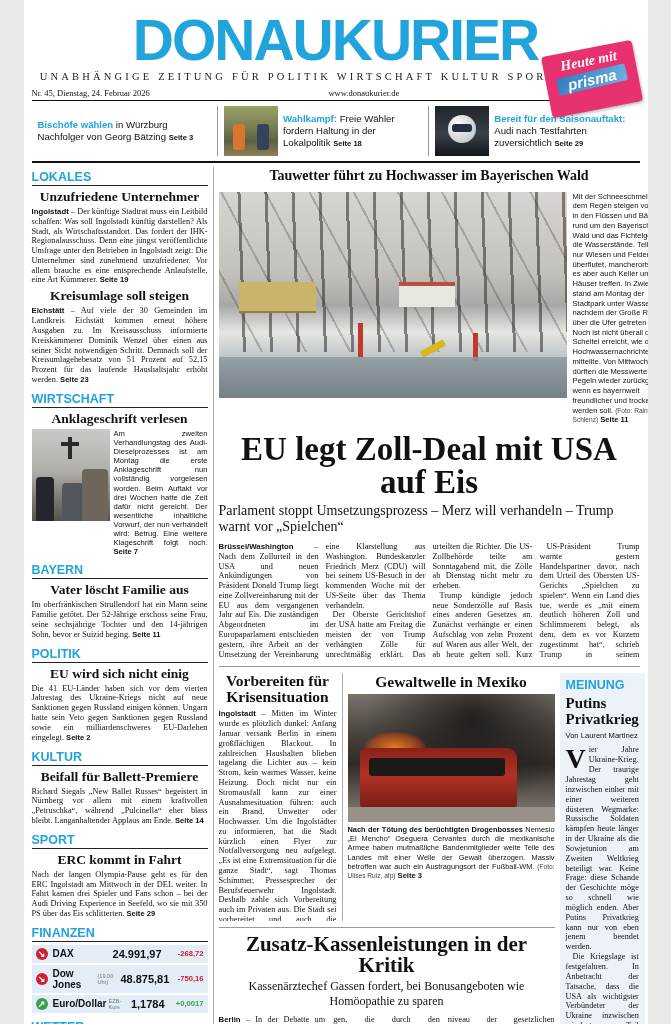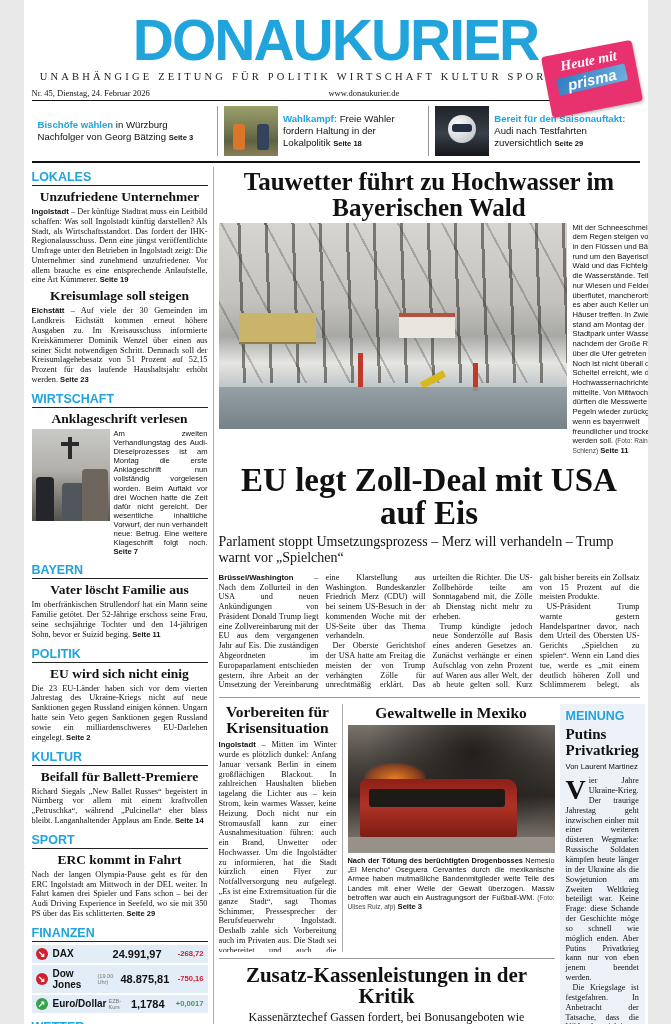--- a/index.html
+++ b/index.html
@@ -75,21 +75,21 @@
   
   .fin-row { display:flex; align-items:center; background:#e2edf7; margin-bottom:2px; padding:3px 4px; font-family:"Liberation Sans",sans-serif; }
   .fin-ic { width:12px; height:12px; border-radius:50%; color:#fff; font-size:9px; line-height:12px; text-align:center; flex:none; margin-right:5px; font-weight:bold; }
   .fin-ic.down { background:#cf2030; } .fin-ic.up { background:#3aa14a; }
   .fin-name { font-weight:bold; font-size:10px; }
   .fin-note { font-size:5.6px; color:#777; margin-left:2px; }
   .fin-val { margin-left:auto; font-weight:bold; font-size:11px; }
   .fin-chg { width:42px; text-align:right; font-weight:bold; font-size:7.6px; }
   .fin-chg.down { color:#cf2030; } .fin-chg.up { color:#3aa14a; }
   
-  .top-headline { font-weight:bold; font-size:25px; text-align:center; line-height:1.05; margin:2px 0 1px; }
+  .top-headline { font-weight:bold; font-size:14px; text-align:center; line-height:1.05; margin:2px 0 8px; }
   .photo-row { display:flex; gap:6px; }
   .flood-photo { width:348px; height:206px; flex:none; position:relative; overflow:hidden;
     background:linear-gradient(180deg,#d6d5d1 0%,#c4c2bc 38%,#a8a9a6 55%,#e6e6e3 68%,#b9bfc2 82%,#9aa3a8 100%); }
   .flood-photo .trees { position:absolute; inset:0 0 22% 0;
     background:repeating-linear-gradient(88deg,rgba(48,42,36,0) 0 24px,rgba(48,42,36,.55) 24px 27px),
                repeating-linear-gradient(62deg,rgba(60,54,46,0) 0 37px,rgba(60,54,46,.28) 37px 39px); }
   .flood-photo .building { position:absolute; left:6%; top:44%; width:22%; height:14%; background:#c9b469; box-shadow:0 2px 0 #8f7f46; }
   .flood-photo .house { position:absolute; left:52%; top:46%; width:16%; height:10%; background:#e8e6df; box-shadow:0 -4px 0 #b5513f; }
   .flood-photo .play1 { position:absolute; left:40%; bottom:20%; width:5px; height:34px; background:#c03a2b; }
   .flood-photo .play2 { position:absolute; left:58%; bottom:22%; width:26px; height:7px; background:#d8b81f; transform:rotate(-28deg); }
@@ -192,30 +192,30 @@
       <p class="s-body"><span class="dl">Eichstätt</span><span> – Auf viele der 30 Gemeinden im Landkreis Eichstätt kommen erneut höhere Ausgaben zu. Im Kreisausschuss informierte Kreiskämmerer Dominik Wenzel über einen aus seiner Sicht notwendigen Schritt. Demnach soll der Kreisumlagehebesatz von 51 Prozent auf 52,15 Prozent für das laufende Haushaltsjahr erhöht werden. </span><span class="pg">Seite 23</span></p>
 
       <div class="s-label">WIRTSCHAFT</div>
       <div class="s-title">Anklageschrift verlesen</div>
       <div class="wi-row">
         <div class="wi-img">
             <div class="wi-fig1"></div>
             <div class="wi-fig2"></div>
             <div class="wi-fig3"></div>
           </div>
-        <p class="wi-txt"><span>Am zweiten Verhandlungstag des Audi-Dieselprozesses ist am Montag die erste Anklageschrift nun vollständig vorgelesen worden. Beim Auftakt vor drei Wochen hatte die Zeit dafür nicht gereicht. Der wesentliche inhaltliche Vorwurf, der nun verhandelt neue: Betrug. Eine weitere Klageschrift folgt noch. </span><span class="pg">Seite 7</span></p>
+        <p class="wi-txt"><span>Am zweiten Verhandlungstag des Audi-Dieselprozesses ist am Montag die erste Anklageschrift nun vollständig vorgelesen worden. Beim Auftakt vor drei Wochen hatte die Zeit dafür nicht gereicht. Der wesentliche inhaltliche Vorwurf, der nun verhandelt wird: Betrug. Eine weitere Klageschrift folgt noch. </span><span class="pg">Seite 7</span></p>
       </div>
 
       <div class="s-label">BAYERN</div>
       <div class="s-title">Vater löscht Familie aus</div>
       <p class="s-body"><span>Im oberfränkischen Strullendorf hat ein Mann seine Familie getötet. Der 52-Jährige erschoss seine Frau, seine sechsjährige Tochter und den 14-jährigen Sohn, bevor er Suizid beging. </span><span class="pg">Seite 11</span></p>
 
       <div class="s-label">POLITIK</div>
       <div class="s-title">EU wird sich nicht einig</div>
-      <p class="s-body"><span>Die 23 EU-Länder haben sich vor dem vierten Jahrestag des Ukraine-Kriegs nicht auf neue Sanktionen gegen Russland einigen können. Ungarn hatte sein Veto gegen Sanktionen gegen Russland sowie ein milliardenschweres EU-Darlehen eingelegt. </span><span class="pg">Seite 2</span></p>
+      <p class="s-body"><span>Die 41 EU-Länder haben sich vor dem vierten Jahrestag des Ukraine-Kriegs nicht auf neue Sanktionen gegen Russland einigen können. Ungarn hatte sein Veto gegen Sanktionen gegen Russland sowie ein milliardenschweres EU-Darlehen eingelegt. </span><span class="pg">Seite 2</span></p>
 
       <div class="s-label">KULTUR</div>
       <div class="s-title">Beifall für Ballett-Premiere</div>
       <p class="s-body"><span>Richard Siegals „New Ballet Russes“ begeistert in Nürnberg vor allem mit einem kraftvollen „Petruschka“, während „Pulcinella“ eher blass bleibt. Langanhaltender Applaus am Ende. </span><span class="pg">Seite 14</span></p>
 
       <div class="s-label">SPORT</div>
       <div class="s-title">ERC kommt in Fahrt</div>
       <p class="s-body"><span>Nach der langen Olympia-Pause geht es für den ERC Ingolstadt am Mittwoch in der DEL weiter. In Fahrt kamen drei Spieler und Fans schon – bei der Audi Driving Experience in Seefeld, wo sie mit 350 PS über das Eis schlitterten. </span><span class="pg">Seite 29</span></p>
 
       <div class="s-label">FINANZEN</div>
@@ -273,21 +273,20 @@
         </div>
         <div class="lead-col">
           <p>eine Klarstellung aus Washington. Bundeskanzler Friedrich Merz (CDU) will bei seinem US-Besuch in der kommenden Woche mit der US-Seite über das Thema verhandeln.</p>
           <p class="ind">Der Oberste Gerichtshof der USA hatte am Freitag die meisten der von Trump verhängten Zölle für unrechtmäßig erklärt. Das von Trump bemühte Notstandsgesetz ermächtige den Präsidenten nicht zur Verhängung von Zöllen. Hierfür sei der Kongress zuständig,</p>
         </div>
         <div class="lead-col">
           <p>urteilten die Richter. Die US-Zollbehörde teilte am Sonntagabend mit, die Zölle ab Dienstag nicht mehr zu erheben.</p>
           <p class="ind">Trump kündigte jedoch neue Sonderzölle auf Basis eines anderen Gesetzes an. Zunächst verhängte er einen Aufschlag von zehn Prozent auf Waren aus aller Welt, der ab heute gelten soll. Kurz darauf sprach er dann von 15 Prozent. Dieser Satz soll die bisherigen Sonderzölle für zahlreiche Handelspartner ersetzen. Für die EU</p>
         </div>
         <div class="lead-col">
-          <p>galt bisher bereits ein Zollsatz von 15 Prozent auf die meisten Produkte.</p>
           <p class="ind">US-Präsident Trump warnte gestern Handelspartner davor, nach dem Urteil des Obersten US-Gerichts „Spielchen zu spielen“. Wenn ein Land dies tue, werde es „mit einem deutlich höheren Zoll und Schlimmerem belegt, als dem, dem es vor Kurzem zugestimmt hat“, schrieb Trump in seinem Onlinedienst Truth Social.</p>
 
         </div>
       </div>
 
       <div class="h-rule"></div>
 
       <div class="main-lower">
         <div class="lower-left">
           <div class="lower-toprow">

